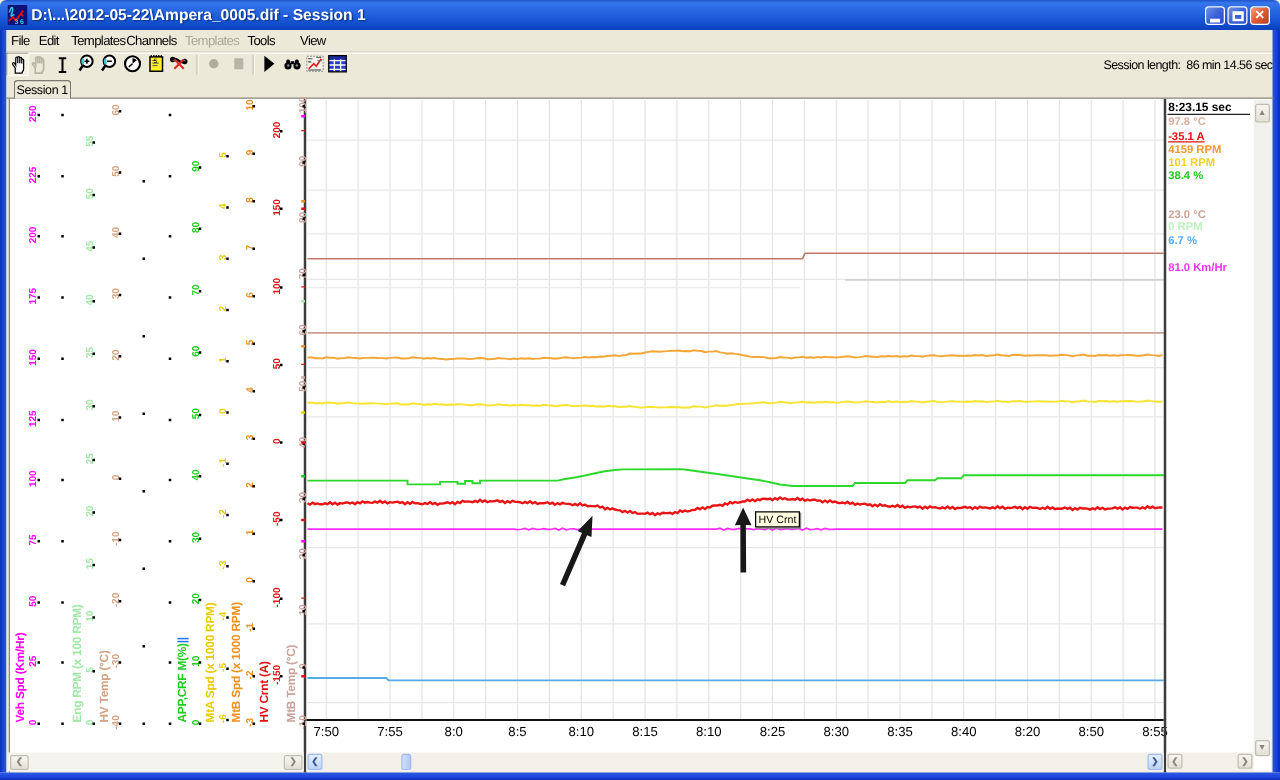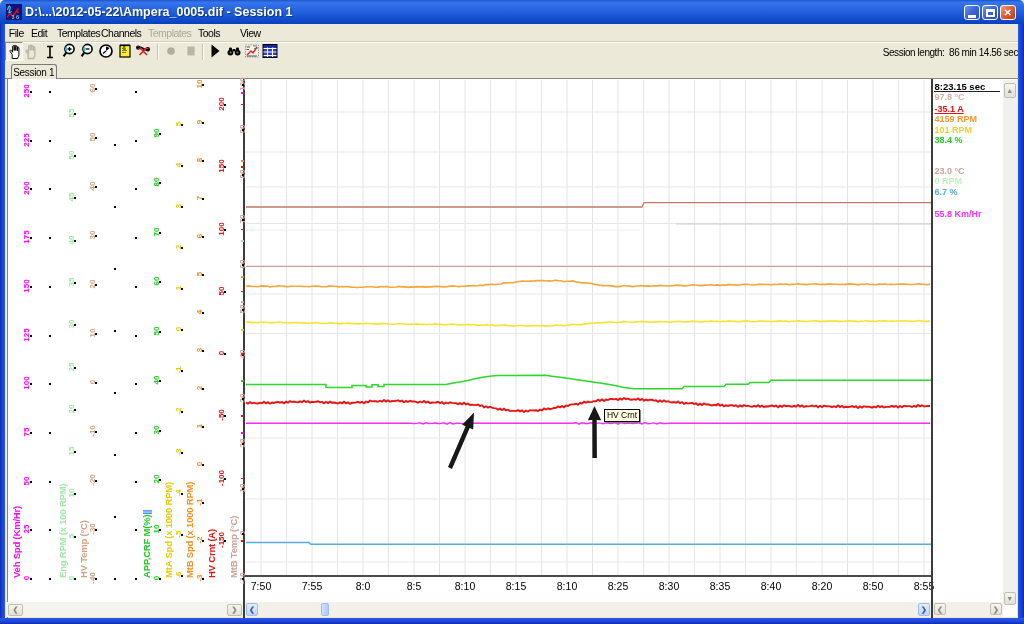--- a/index.html
+++ b/index.html
@@ -454,21 +454,21 @@
 <div class="leg" style="top:80.5px;color:#000;font-size:9.5px">8:23.15 sec</div>
 <div style="position:absolute;left:934px;top:90.5px;width:66px;height:1.5px;background:#222"></div>
 <div class="leg" style="top:91.5px;color:#dcae9e;">97.8 °C</div>
 <div class="leg" style="top:103.5px;color:#e81212;text-decoration:underline;">-35.1 A</div>
 <div class="leg" style="top:114px;color:#f49830;">4159 RPM</div>
 <div class="leg" style="top:124.5px;color:#f2d024;">101 RPM</div>
 <div class="leg" style="top:134.5px;color:#22c822;">38.4 %</div>
 <div class="leg" style="top:165.5px;color:#cfa396;">23.0 °C</div>
 <div class="leg" style="top:176px;color:#bdf2bd;">0 RPM</div>
 <div class="leg" style="top:186.5px;color:#55aaf5;">6.7 %</div>
-<div class="leg" style="top:208.5px;color:#f235f2;">55.8 Km/Hr</div>
+<div class="leg" style="top:208.5px;color:#f235f2;">81.0 Km/Hr</div>
 <div style="position:absolute;left:6px;top:602px;width:237px;height:15px;background:#f4f3ee"></div>
 <div style="position:absolute;left:8px;top:603.5px;width:15px;height:12px;background:linear-gradient(180deg,#f6f5f0,#e3e1d6);border:1px solid #c0beb2;border-radius:2px;color:#8a887c;font-size:7px;font-weight:bold;display:flex;align-items:center;justify-content:center;line-height:1">❮</div>
 <div style="position:absolute;left:227px;top:603.5px;width:15px;height:12px;background:linear-gradient(180deg,#f6f5f0,#e3e1d6);border:1px solid #c0beb2;border-radius:2px;color:#8a887c;font-size:7px;font-weight:bold;display:flex;align-items:center;justify-content:center;line-height:1">❯</div>
 <div style="position:absolute;left:245px;top:602px;width:686px;height:15px;background:#f2f0e9"></div>
 <div style="position:absolute;left:246px;top:602.5px;width:12px;height:13px;background:linear-gradient(180deg,#e7eefc,#c0d3f8);border:1px solid #9ebcf2;border-radius:2px;color:#3a5a9c;font-size:7px;font-weight:bold;display:flex;align-items:center;justify-content:center;line-height:1">❮</div>
 <div style="position:absolute;left:918px;top:602.5px;width:12px;height:13px;background:linear-gradient(180deg,#e7eefc,#c0d3f8);border:1px solid #9ebcf2;border-radius:2px;color:#3a5a9c;font-size:7px;font-weight:bold;display:flex;align-items:center;justify-content:center;line-height:1">❯</div>
 <div style="position:absolute;left:320.5px;top:602.5px;width:8px;height:13px;background:linear-gradient(90deg,#cfdffc,#b2c8f8);border:1px solid #9ebcf2;border-radius:2px"></div>
 <div style="position:absolute;left:933px;top:602px;width:70px;height:15px;background:#f2f0e9"></div>
 <div style="position:absolute;left:934px;top:603px;width:12px;height:12px;background:linear-gradient(180deg,#f6f5f0,#e3e1d6);border:1px solid #c0beb2;border-radius:2px;color:#8a887c;font-size:7px;font-weight:bold;display:flex;align-items:center;justify-content:center;line-height:1">❮</div>
 <div style="position:absolute;left:990px;top:603px;width:12px;height:12px;background:linear-gradient(180deg,#f6f5f0,#e3e1d6);border:1px solid #c0beb2;border-radius:2px;color:#8a887c;font-size:7px;font-weight:bold;display:flex;align-items:center;justify-content:center;line-height:1">❯</div>

